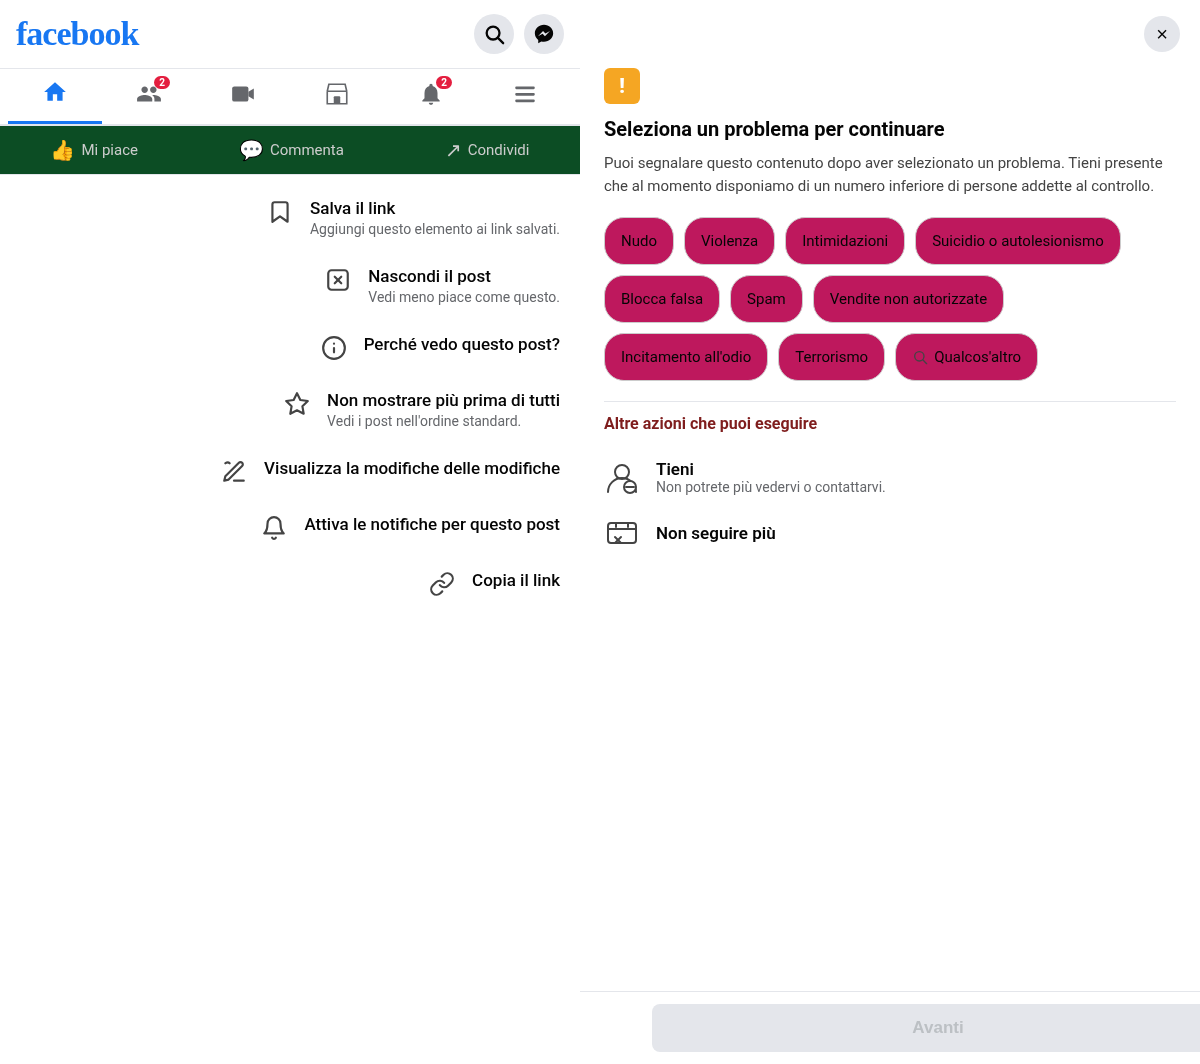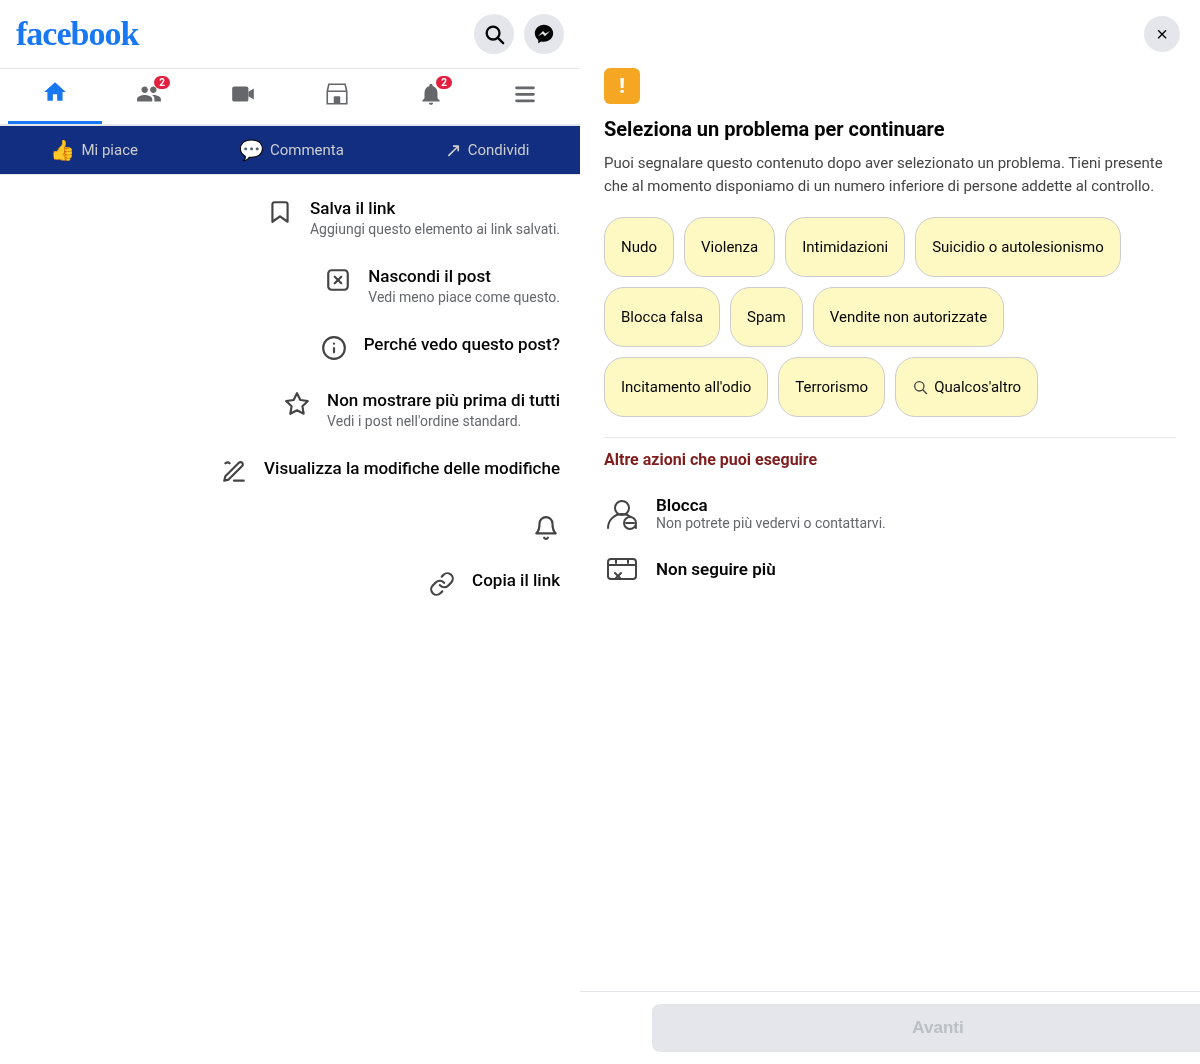--- a/index.html
+++ b/index.html
@@ -11,21 +11,21 @@
       overflow: hidden;
       position: relative;
     }
 
     
     .left-panel {
       position: absolute;
       top: 0; left: 0;
       width: 580px;
       height: 1064px;
-      background: #1d4ed8;
+      background: #15803d;
       display: flex;
       flex-direction: column;
     }
 
     
     .fb-header {
       background: #fff;
       padding: 14px 16px;
       display: flex;
       align-items: center;
@@ -247,25 +247,25 @@
     .tags-container {
       display: flex;
       flex-wrap: wrap;
       gap: 10px;
       margin-bottom: 20px;
     }
 
     .tag {
       border: 1.5px solid #ccc;
       border-radius: 20px;
-      padding: 20px 16px;
+      padding: 14px 16px;
       font-size: 15px;
       color: #050505;
       cursor: pointer;
-      background: #fef9c3;
+      background: #be185d;
       font-weight: 400;
       display: flex;
       align-items: center;
       gap: 6px;
     }
 
     .divider {
       height: 1px;
       background: #e4e6eb;
       margin: 12px 0;
@@ -495,20 +495,23 @@
       </div>
     </div>
 
     <div class="menu-item">
       <div class="menu-item-icon svg-icon">
         <svg width="26" height="26" viewBox="0 0 24 24" fill="none" stroke="#444" stroke-width="2" stroke-linecap="round" stroke-linejoin="round">
           <path d="M18 8A6 6 0 0 0 6 8c0 7-3 9-3 9h18s-3-2-3-9"></path>
           <path d="M13.73 21a2 2 0 0 1-3.46 0"></path>
         </svg>
       </div>
+      <div class="menu-item-text">
+        <span class="menu-item-title">Attiva le notifiche per questo post</span>
+      </div>
     </div>
 
     <div class="menu-item">
       <div class="menu-item-icon svg-icon">
         <svg width="26" height="26" viewBox="0 0 24 24" fill="none" stroke="#444" stroke-width="2" stroke-linecap="round" stroke-linejoin="round">
           <path d="M10 13a5 5 0 0 0 7.54.54l3-3a5 5 0 0 0-7.07-7.07l-1.72 1.71"></path>
           <path d="M14 11a5 5 0 0 0-7.54-.54l-3 3a5 5 0 0 0 7.07 7.07l1.71-1.71"></path>
         </svg>
       </div>
       <div class="menu-item-text">
@@ -578,21 +581,21 @@
     <div class="action-row">
       <div class="action-row-icon svg-icon">
         <svg width="36" height="36" viewBox="0 0 36 36" fill="none">
           <circle cx="18" cy="13" r="7" stroke="#444" stroke-width="2" fill="none"></circle>
           <path d="M4 33c0-7.73 6.27-14 14-14s14 6.27 14 14" stroke="#444" stroke-width="2" fill="none" stroke-linecap="round"></path>
           <circle cx="26" cy="28" r="6" fill="#fff" stroke="#444" stroke-width="2"></circle>
           <line x1="22" y1="28" x2="30" y2="28" stroke="#444" stroke-width="2" stroke-linecap="round"></line>
         </svg>
       </div>
       <div class="action-row-text">
-        <span class="action-row-title">Blocca</span>
+        <span class="action-row-title">Tieni</span>
         <span class="action-row-subtitle">Non potrete più vedervi o contattarvi.</span>
       </div>
     </div>
 
     <div class="action-row">
       <div class="action-row-icon svg-icon">
         <svg width="36" height="36" viewBox="0 0 36 36" fill="none">
           <rect x="4" y="8" width="28" height="20" rx="3" stroke="#444" stroke-width="2" fill="none"></rect>
           <path d="M4 14h28" stroke="#444" stroke-width="2"></path>
           <path d="M12 8v4M24 8v4" stroke="#444" stroke-width="2" stroke-linecap="round"></path>

